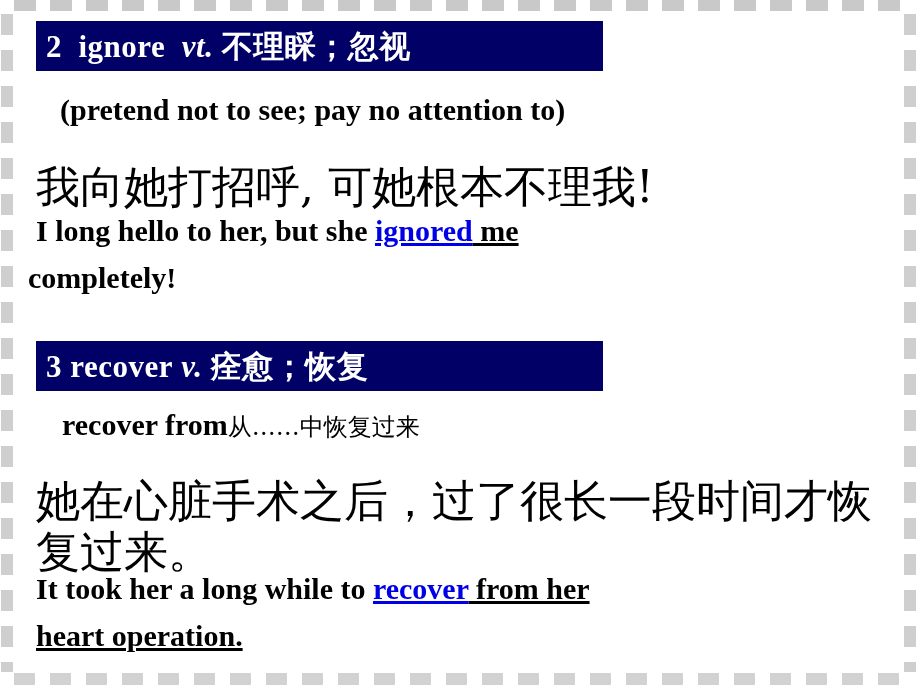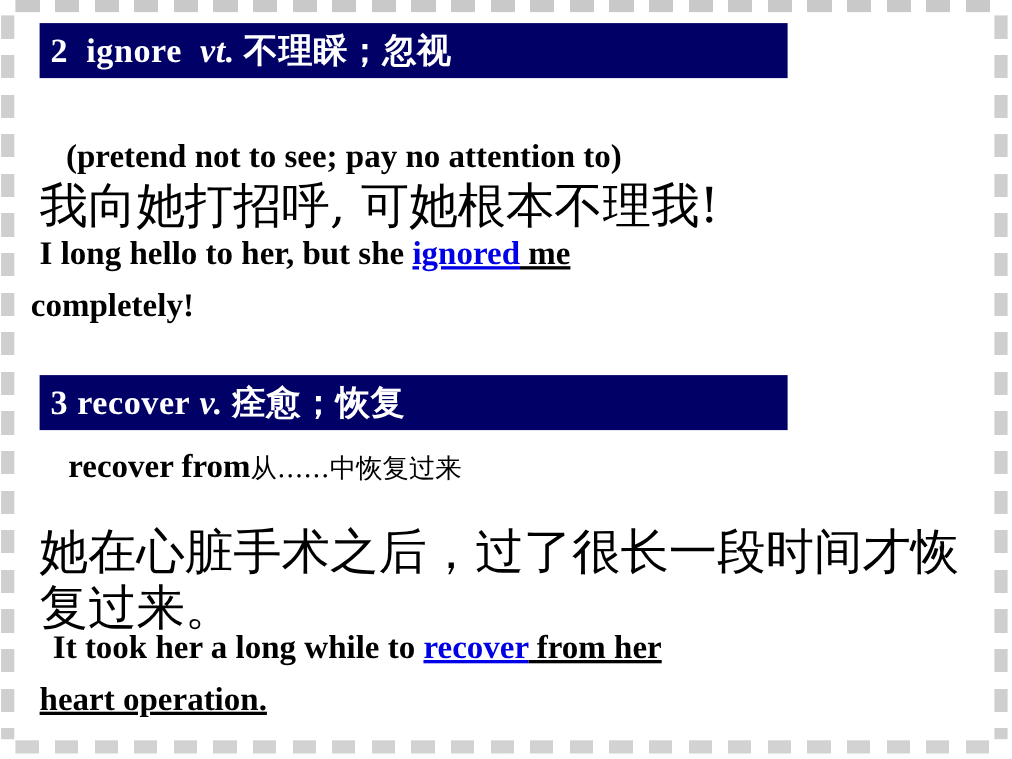--- a/index.html
+++ b/index.html
@@ -66,21 +66,21 @@
   .content {
     position: absolute;
     left: 0;
     top: 0;
     width: 920px;
   }
 
   .headerbar {
     position: absolute;
     left: 36px;
-    width: 680px;
+    width: 567px;
     height: 50px;
     background: #000066;
     color: #ffffff;
     font-weight: bold;
     font-size: 31px;
     line-height: 50px;
     white-space: nowrap;
     overflow: hidden;
     padding-left: 10px;
     box-sizing: border-box;
@@ -120,30 +120,30 @@
     text-decoration: underline;
   }
   .tail {
     color: #000000;
     text-decoration: underline;
     margin-top: 32px;
   }
 
   
   #hdr-ignore      { top: 21px; }
-  #def-ignore      { left: 60px;  top: 93px; margin-top: 33px;  }
+  #def-ignore      { left: 60px;  top: 93px;  }
   #cn-ignore       { left: 36px;  top: 158px; }
   #en-ignore-1     { left: 36px;  top: 214px; }
   #en-ignore-2     { left: 28px;  top: 261px; }
 
   #hdr-recover     { top: 341px; }
   #phrase-recover  { left: 62px;  top: 408px; }
   #cn-recover-1    { left: 36px;  top: 472px; }
   #cn-recover-2    { left: 36px;  top: 523px; }
-  #en-recover-1    { left: 48px;  top: 572px; }
+  #en-recover-1    { left: 36px;  top: 572px; }
   #en-recover-2    { left: 36px;  top: 619px; }
 </style>
 </head>
 <body>
 
 <div id="slide">
 
   <div class="edge edge-top"></div>
   <div class="edge edge-bottom"></div>
   <div class="edge edge-left"></div>

